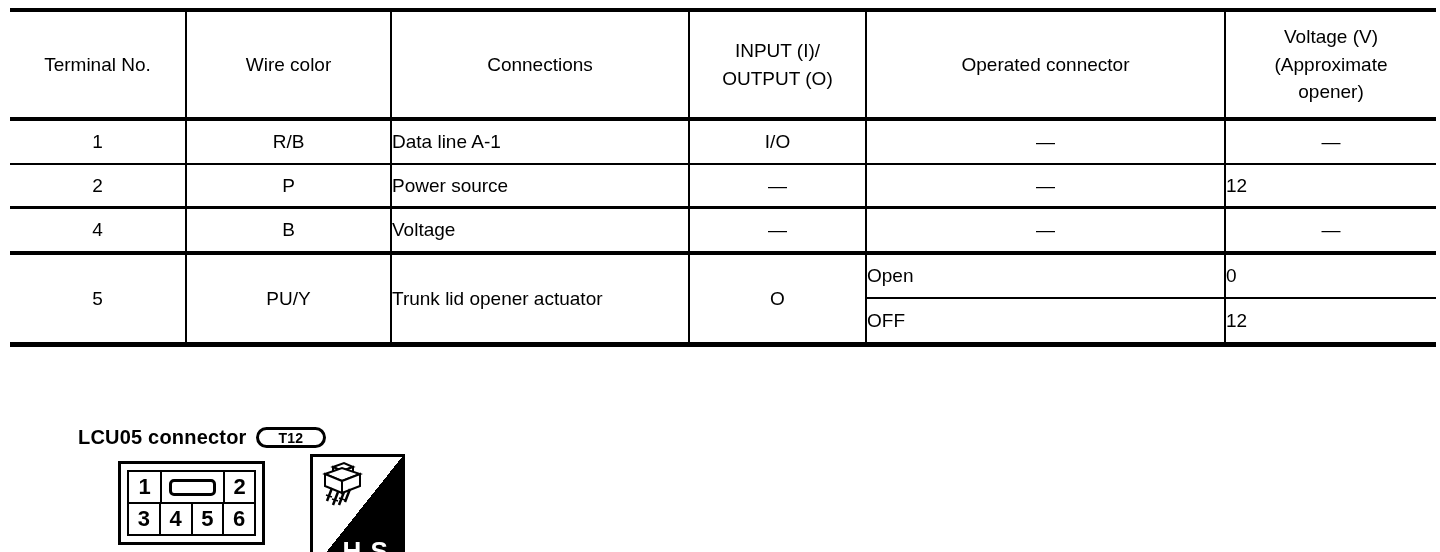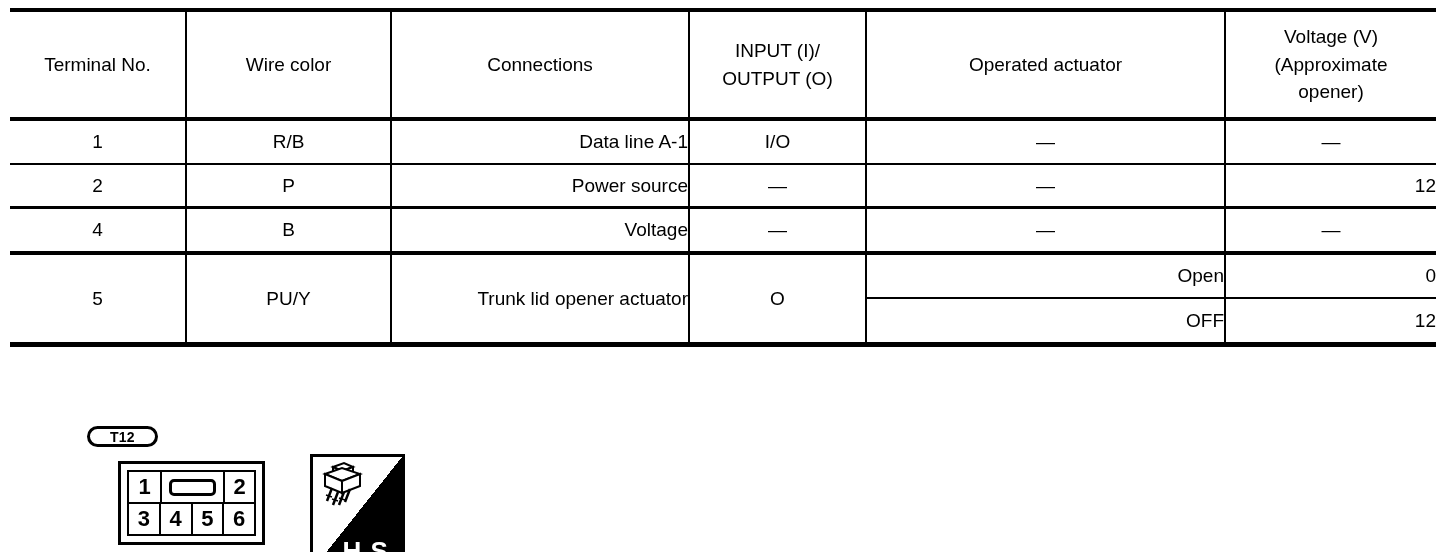--- a/index.html
+++ b/index.html
@@ -31,22 +31,22 @@
     font-size:19px;
   }
   .v  { border-left:2px solid #000; }
   tr.r1 td { border-bottom:2px solid #000; height:42px; }
   tr.r2 td { border-bottom:3px solid #000; height:41px; }
   tr.r4 td { border-bottom:4px solid #000; height:42px; }
   tr.r5a td { height:42px; }
   tr.r5a td.sub { border-bottom:2px solid #000; }
   tr.r5b td { height:43px;margin-top:11px; }
   .c { text-align:center; }
-  .l { text-align:right; padding-left:10px; }
-  .pl8 { text-align:right; padding-left:9px; }
+  .l { text-align:left; padding-left:10px; }
+  .pl8 { text-align:left; padding-left:9px; }
 
   
   .conn-label {
     position:absolute; left:78px; top:426px;
     font-size:20px; font-weight:700;
     display:flex; align-items:center;
     letter-spacing:0.2px;
   }
   .conn-badge {
     display:inline-flex; align-items:center; justify-content:center;
@@ -111,21 +111,21 @@
       <col style="width:359px">
       <col style="width:211px">
   </colgroup>
   <tbody>
       <tr>
     <th>Terminal No.</th>
     <th class="v">Wire color</th>
     <th class="v">Connections</th>
     <th class="v">INPUT (I)/
 OUTPUT (O)</th>
-    <th class="v">Operated actuator</th>
+    <th class="v">Operated connector</th>
     <th class="v">Voltage (V)
 (Approximate
 opener)</th>
   </tr>
   <tr class="r1">
     <td class="c">1</td>
     <td class="c v">R/B</td>
     <td class="l v">Data line A-1</td>
     <td class="c v">I/O</td>
     <td class="c v">—</td>
@@ -156,20 +156,21 @@
     <td class="pl8 v sub">0</td>
   </tr>
   <tr class="r5b">
     <td class="l v">OFF</td>
     <td class="pl8 v">12</td>
   </tr>
 </tbody>
   </table>
 
 <div class="conn-label">
+  <span>LCU05 connector</span>
   <span class="conn-badge">T12</span>
 </div>
 
 <div class="conn-outer">
   <div class="pin-grid">
     <div class="pin-row top">
       <div class="pin-cell w31">1</div>
       <div class="pin-cell grow">
         <div class="slot"></div>
       </div>

